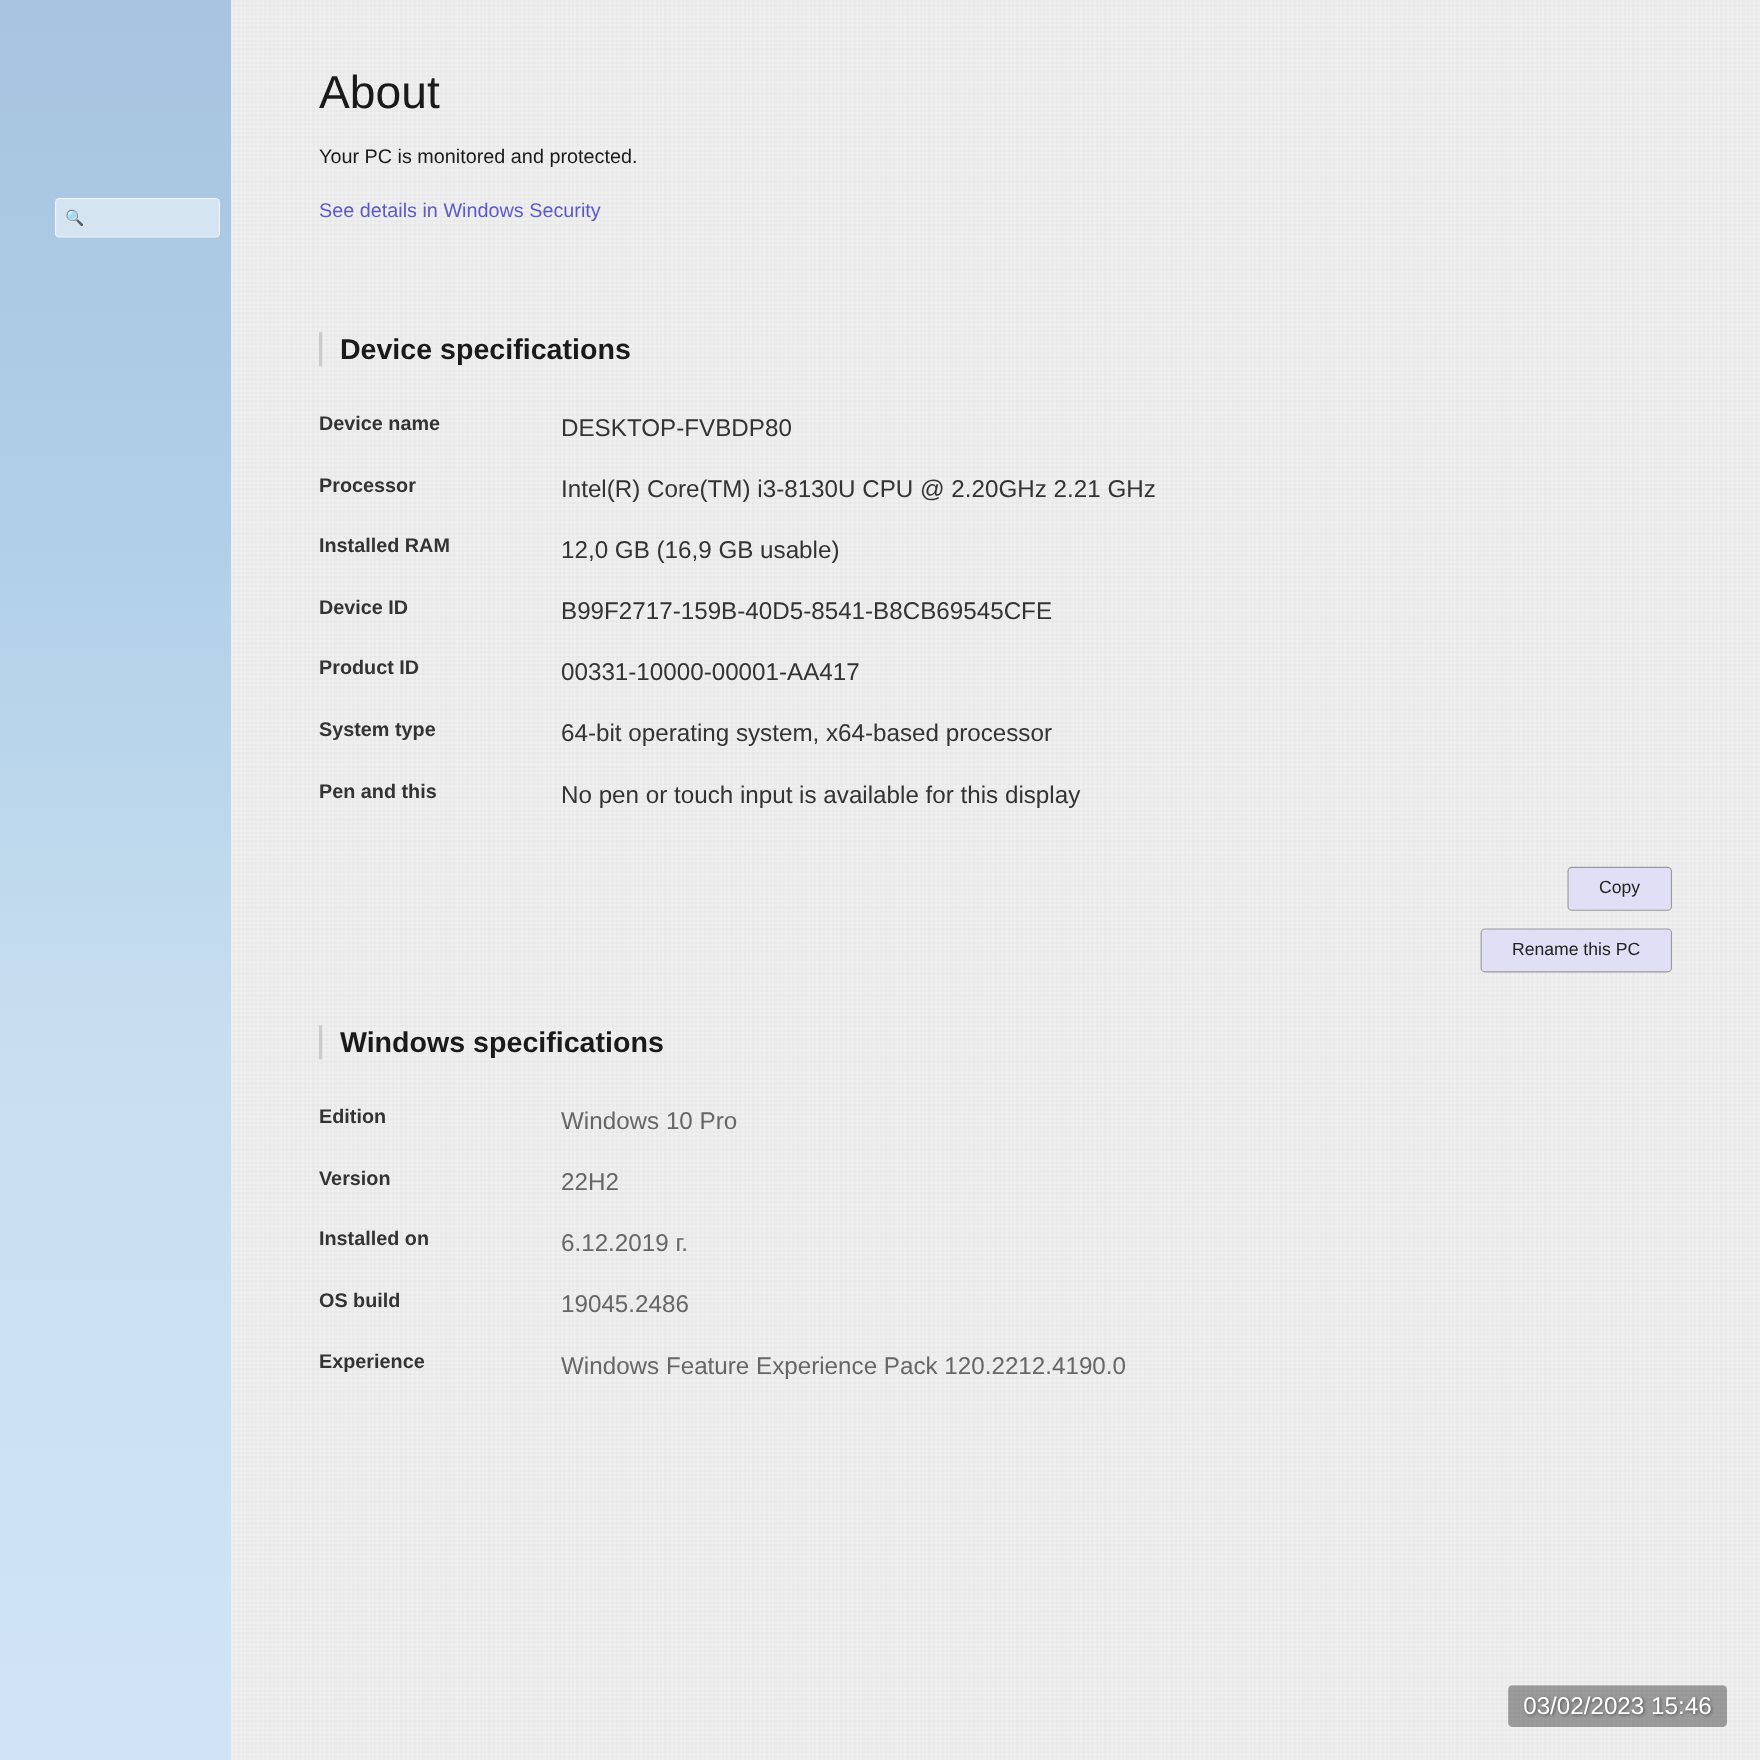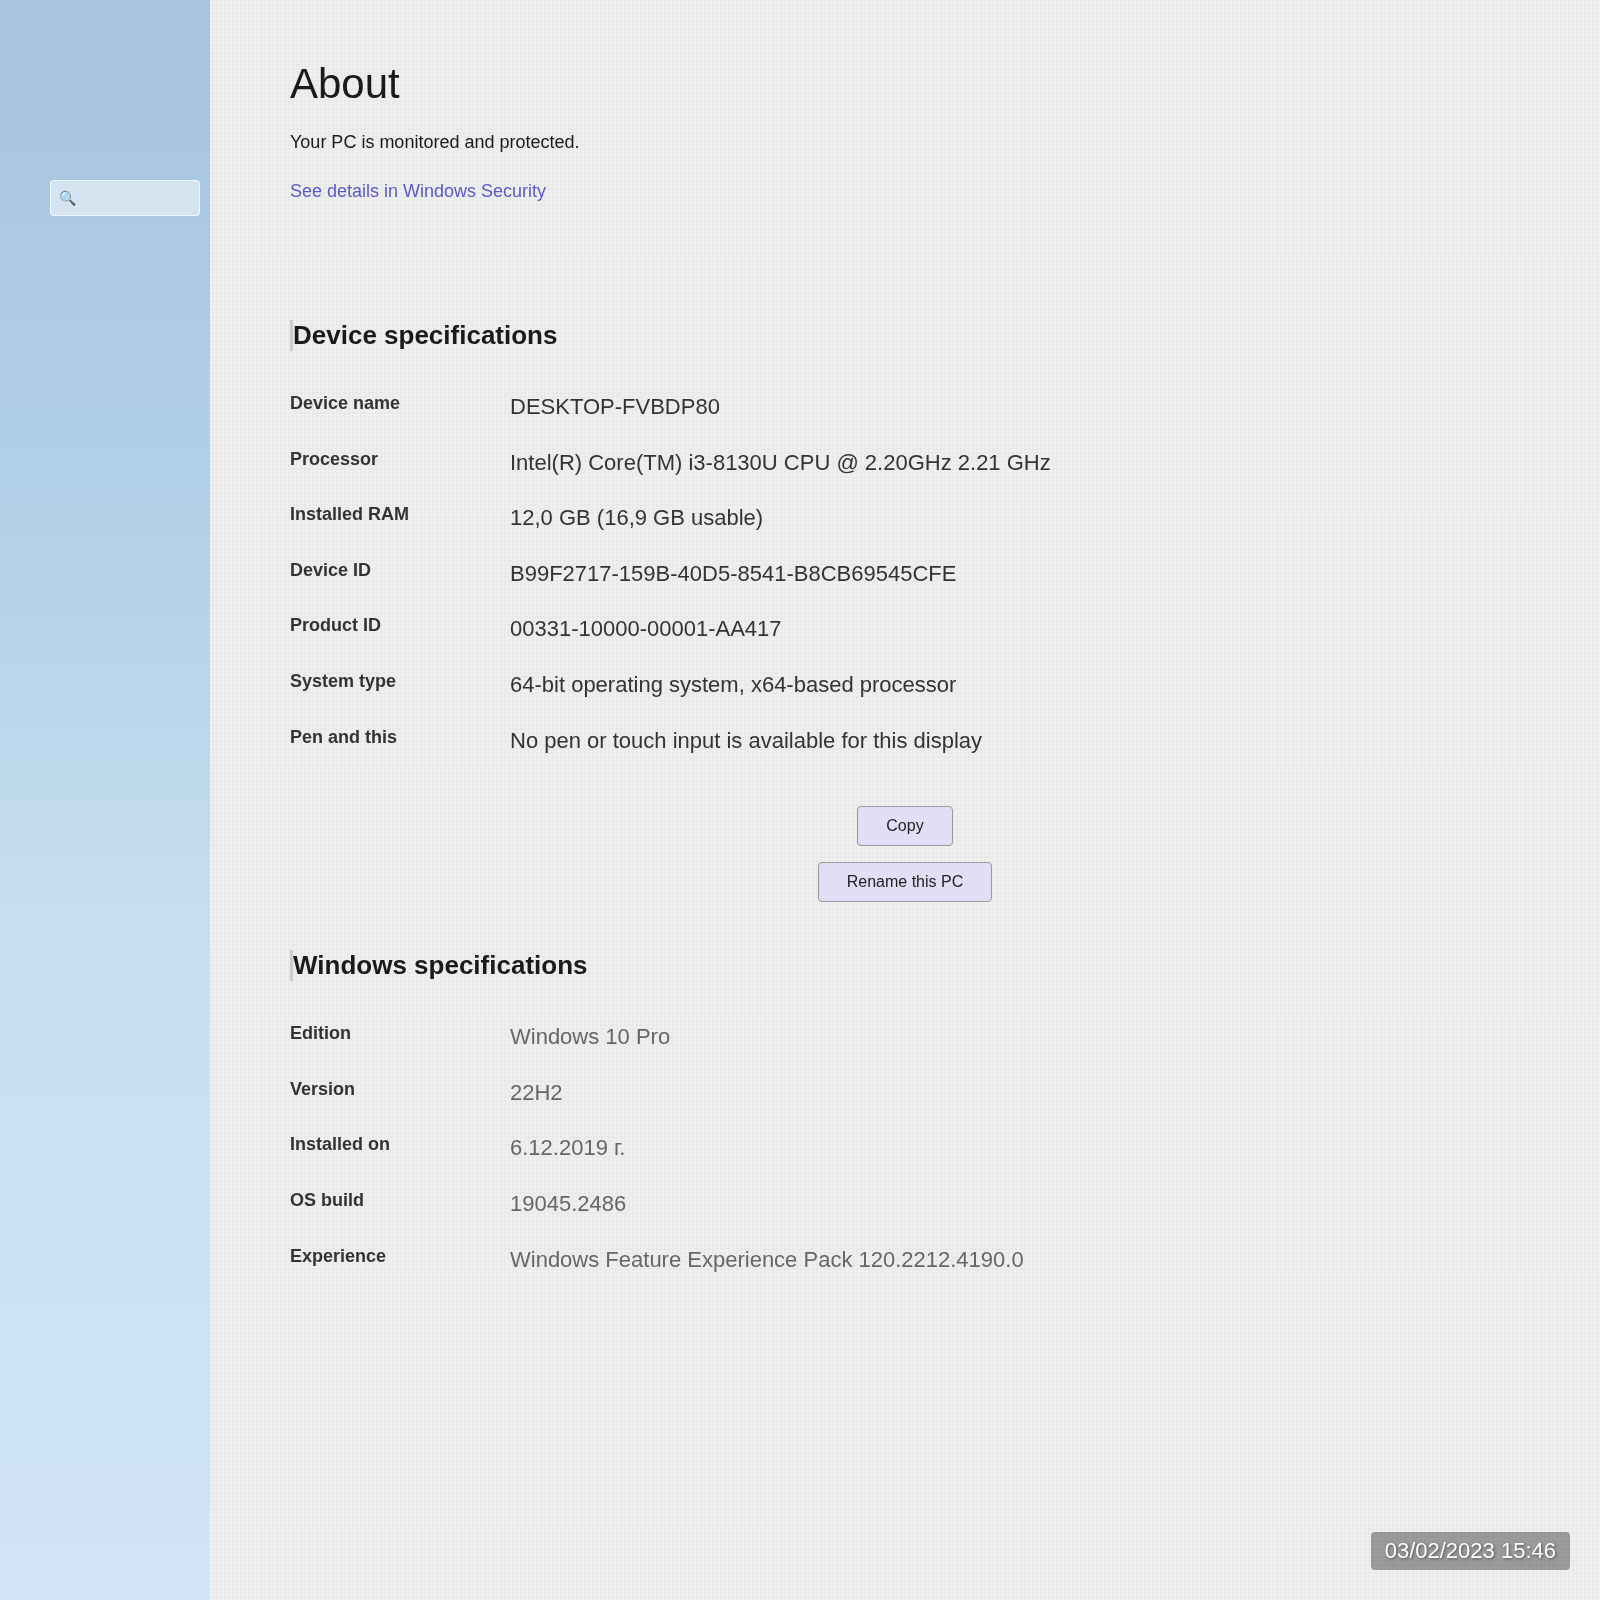--- a/index.html
+++ b/index.html
@@ -65,31 +65,31 @@
       font-size: 18px;
       font-weight: 400;
       color: #1a1a1a;
       margin-bottom: 28px;
     }
 
     .security-link {
       font-size: 18px;
       color: #5a5ac8;
       text-decoration: none;
-      margin-bottom: 78px;
+      margin-bottom: 60px;
       display: inline-block;
     }
 
     
     .section-header {
       font-size: 26px;
       font-weight: 600;
       color: #1a1a1a;
       margin: 40px 0 28px 0;
-      padding-left: 0;
+      padding-left: 16px;
       border-left: 3px solid #ccc;
     }
 
     
     .spec-table {
       width: 100%;
       border-collapse: collapse;
       margin-bottom: 30px;
     }
 
@@ -123,21 +123,21 @@
       cursor: pointer;
       margin: 8px 0;
       background: #e0dff5;
       color: #222;
       font-family: 'Segoe UI', Arial, sans-serif;
     }
 
     .buttons-row {
       display: flex;
       flex-direction: column;
-      align-items: center;
+      align-items: flex-end;
       margin: 20px 0 40px 0;
     }
 
     
     .timestamp {
       position: fixed;
       bottom: 30px;
       right: 30px;
       color: #fff;
       font-size: 22px;

